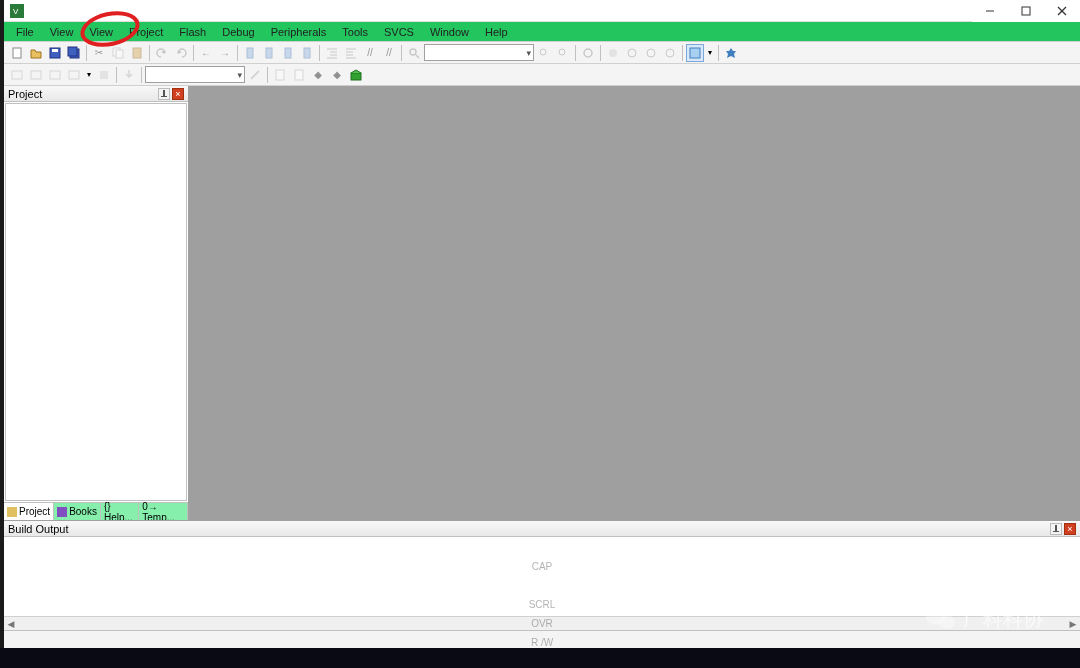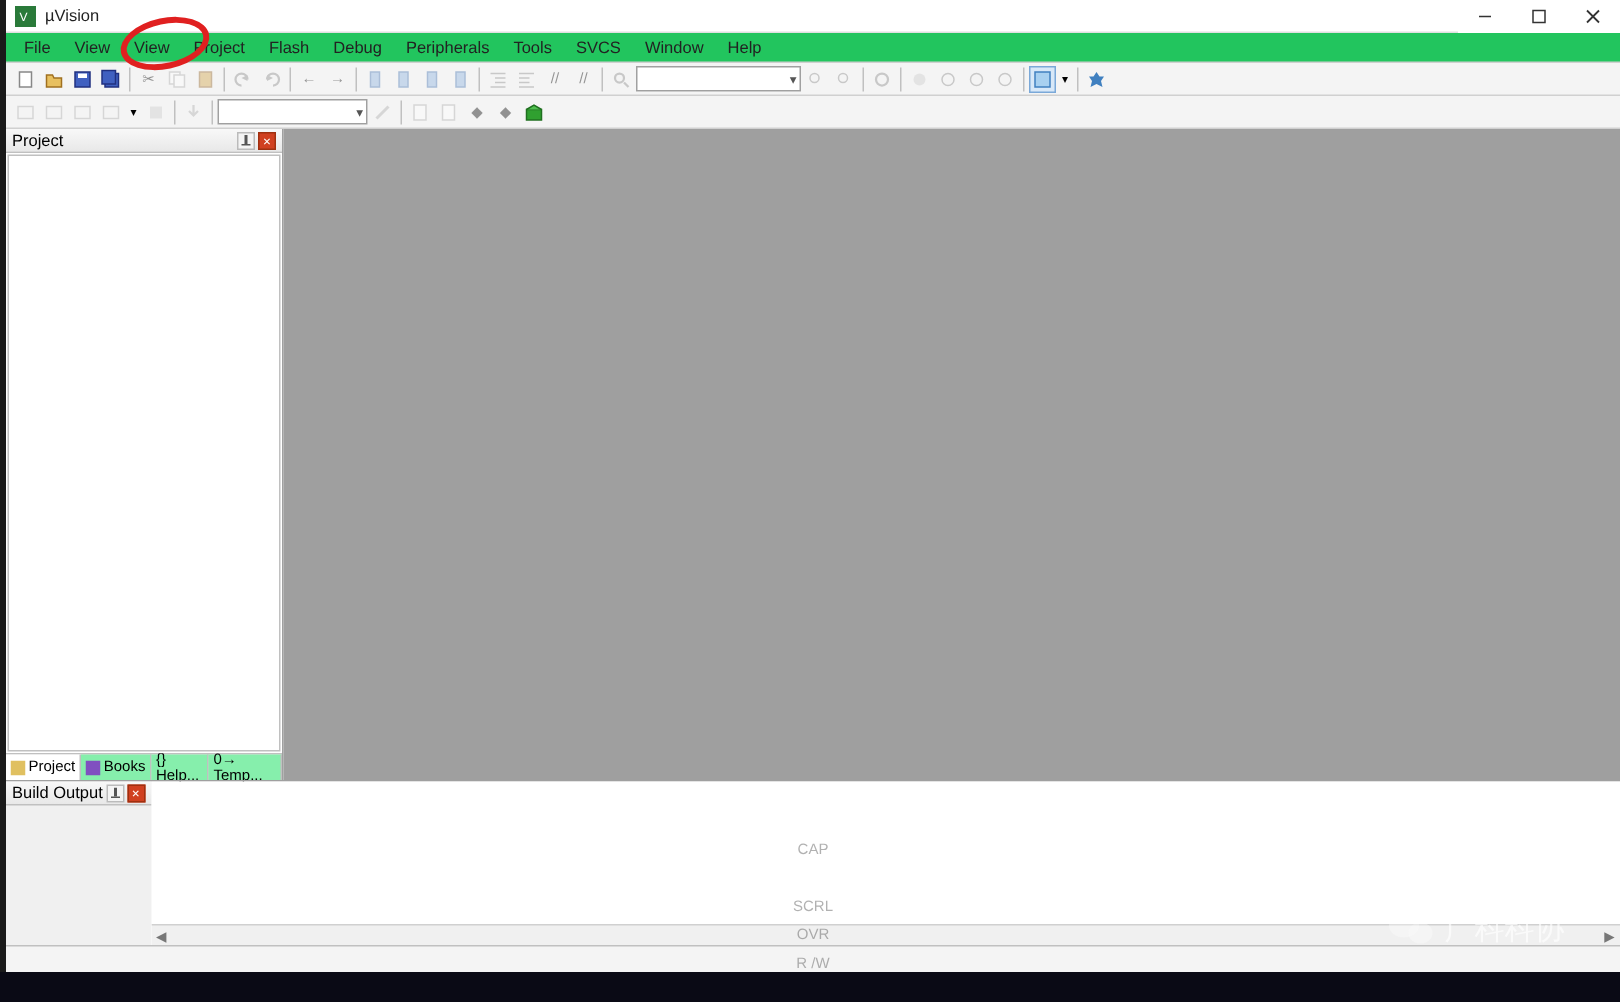--- a/index.html
+++ b/index.html
@@ -24,21 +24,21 @@
 .panel-header { background: linear-gradient(#f8f8f8,#e8e8e8); height: 16px; display: flex; align-items: center; padding: 0 4px; font-size: 11px; border-bottom: 1px solid #c0c0c0; }
 .panel-header-title { flex: 1; }
 .panel-header-btn { width: 12px; height: 12px; display: flex; align-items: center; justify-content: center; font-size: 9px; margin-left: 2px; cursor: default; border:1px solid #bbb; background:#f4f4f4;}
 .panel-header-btn.close-x { background: #d04020; color: #fff; border:1px solid #a03010;}
 .panel-body { flex: 1; background: #fff; border:1px solid #c0c0c0; margin:1px;}
 .panel-tabs { height: 18px; display: flex; background: #f0f0f0; border-top: 1px solid #c0c0c0; font-size: 10px; }
 .panel-tab { padding: 1px 3px; border-right: 1px solid #c0c0c0; display: flex; align-items: center; gap: 2px; cursor: default; background:#86efac;}
 .panel-tab.active { background: #fff; }
 .panel-tab .ico { width: 10px; height: 10px; }
 .work-area { flex: 1; background: #9f9f9f; }
-.build-output { height: 110px; display: flex; border-top: 1px solid #a0a0a0; }
+.build-output { height: 110px; display: flex; flex-direction: column; border-top: 1px solid #a0a0a0; }
 .build-body { flex: 1; background: #fff; overflow: auto; position:relative; }
 .build-scroll { position:absolute; bottom:0; left:0; right:0; height:14px; background:#f0f0f0; border-top:1px solid #d0d0d0; display:flex; align-items:center;}
 .build-scroll .sb-arrow{ width:14px; text-align:center; font-size:9px; color:#777;}
 .statusbar { height: 18px; background: #f4f4f4; border-top: 1px solid #c0c0c0; display: flex; align-items: center; justify-content: flex-end; padding: 0 8px; font-size: 10px; gap: 8px; color: #555; flex-direction: column; }
 .statusbar .st { padding:0 4px;}
 .red-circle { position: absolute; top: 12px; left: 80px; width: 60px; height: 34px; border: 4px solid #e02020; border-radius: 50%; transform: rotate(-12deg); pointer-events: none; z-index:100;}
 .watermark { position: absolute; right: 37px; bottom: 35px; color: rgba(255,255,255,0.65); font-size: 20px; display: flex; align-items: center; gap: 6px; pointer-events:none; z-index:50; font-family: "Microsoft YaHei", sans-serif;}
 .watermark .wm-icon { width:32px; height:28px; opacity:0.6; }
 .bottom-dark { position:absolute; bottom:0; left:0; right:0; height:20px; background:#0a0a15;}
 svg { display:block; }
@@ -50,21 +50,20 @@
 
 <div class="window">
 
   <div class="titlebar">
     <div class="titlebar-icon">
       <svg width="12" height="12">
           <rect width="12" height="12" fill="#2a7a3a"></rect>
           <text x="2" y="9" font-size="8" fill="#fff">V</text>
         </svg>
     </div>
-    <div class="titlebar-title">µVision</div>
     <div class="win-ctrls">
       <div class="win-btn">
           <svg width="10" height="10">
             <line x1="1" y1="5" x2="9" y2="5" stroke="#333" stroke-width="1"></line>
           </svg>
         </div>
       <div class="win-btn">
           <svg width="10" height="10">
             <rect x="1" y="1" width="8" height="8" fill="none" stroke="#333" stroke-width="1"></rect>
           </svg>

